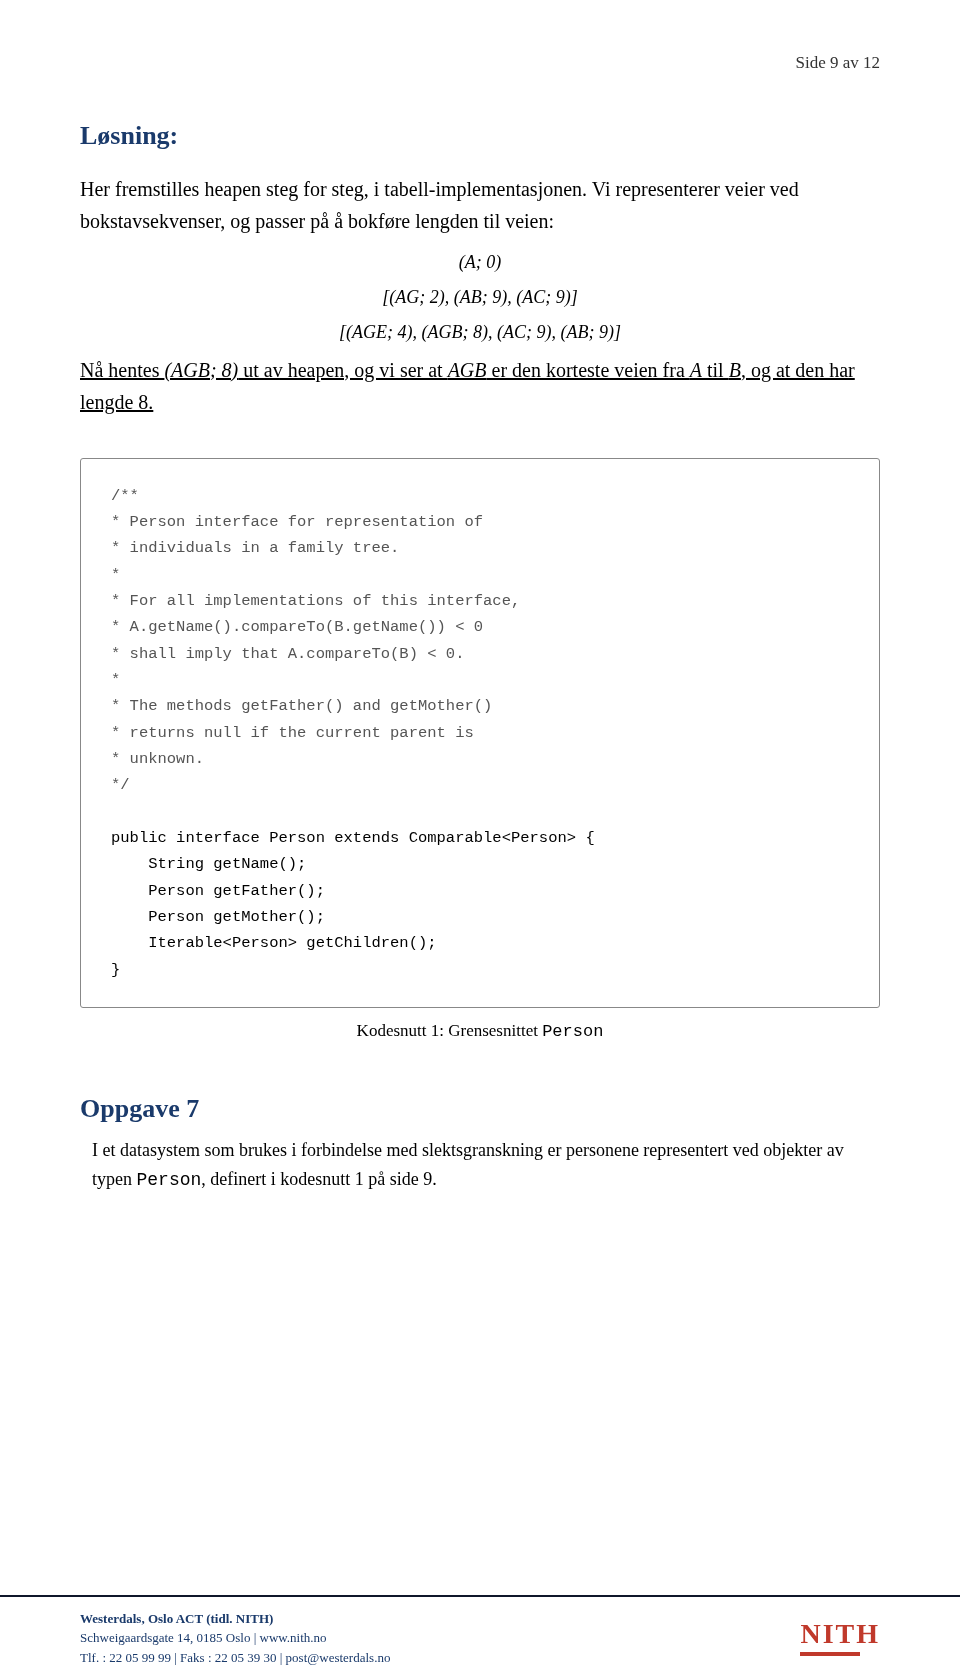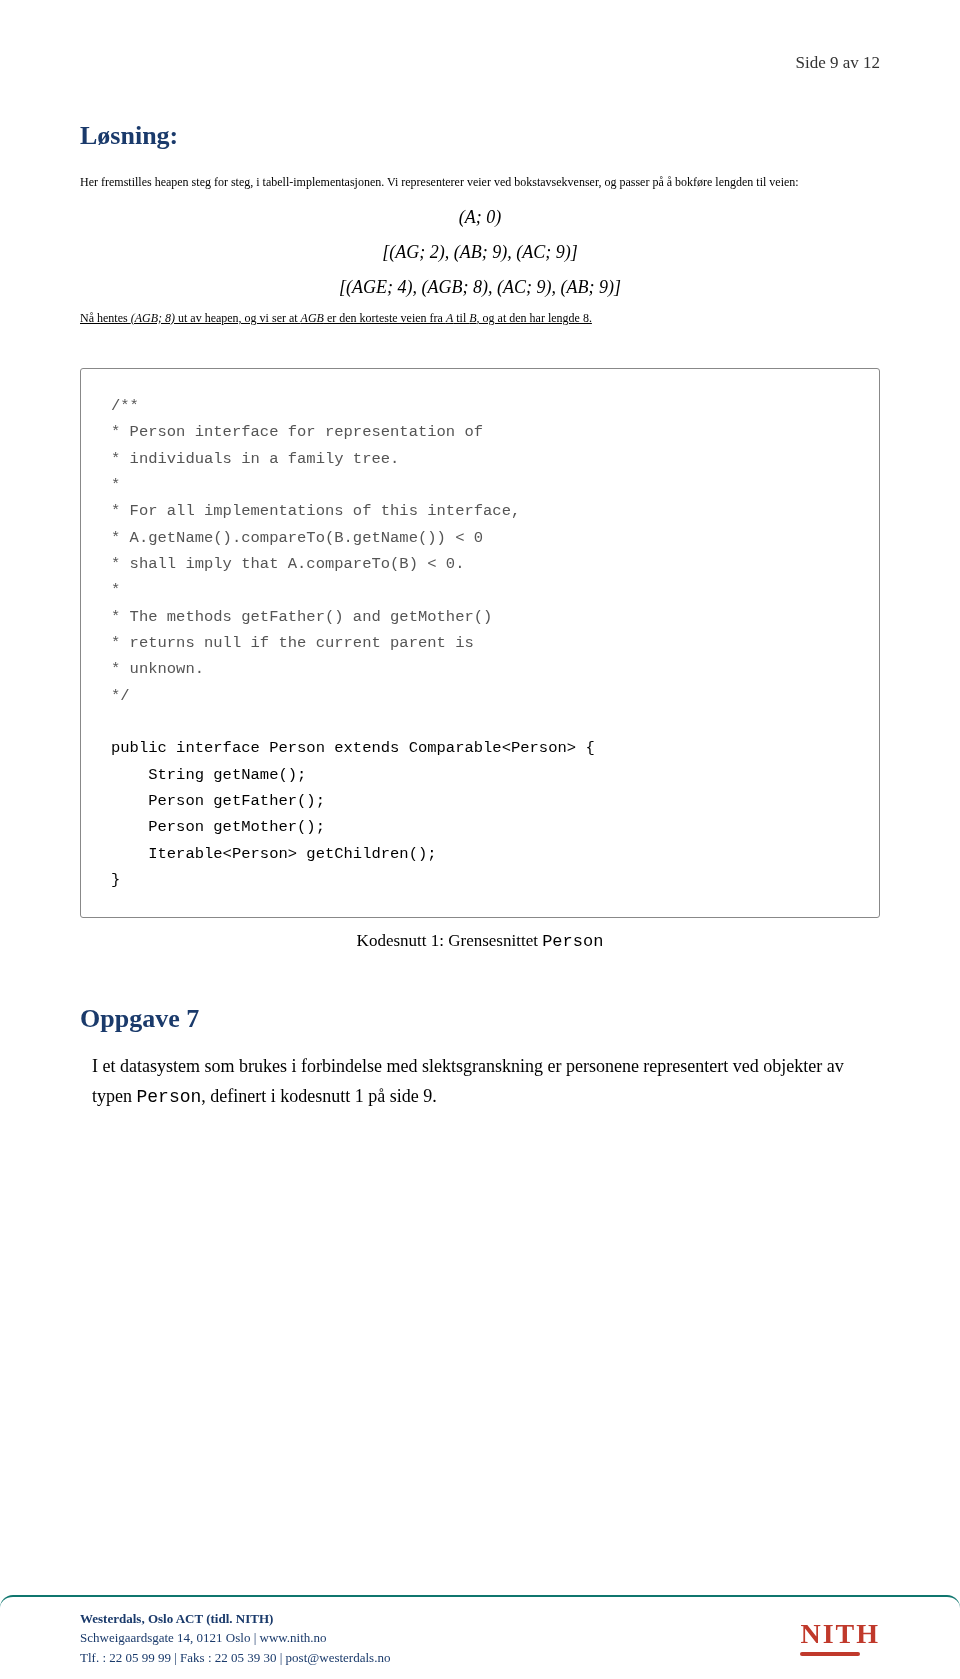--- a/index.html
+++ b/index.html
@@ -1,15 +1,15 @@
 <!DOCTYPE html>
 <html><head>
   <meta charset="utf-8">
   <style>
-    * { margin: 0; padding: 0; box-sizing: border-box; border-radius: 13px; }
+    * { margin: 0; padding: 0; box-sizing: border-box; }
     body {
       font-family: 'Times New Roman', Times, serif;
       background: #fff;
       color: #000;
       width: 960px;
       min-height: 1679px;
       position: relative;
       font-size: 18px;
       line-height: 1.5;
     }
@@ -25,21 +25,21 @@
       color: #333;
       margin-bottom: 40px;
     }
     .section-title {
       font-size: 26px;
       font-weight: bold;
       color: #1a3a6b;
       margin-bottom: 18px;
     }
     .body-text {
-      font-size: 12px;
+      font-size: 20px;
       line-height: 1.6;
       margin-bottom: 12px;
     }
     .math-block {
       text-align: center;
       margin: 8px 0;
       font-size: 18px;
     }
     .italic { font-style: italic; }
 
@@ -65,36 +65,36 @@
     }
     .code-caption .mono {
       font-family: 'Courier New', Courier, monospace;
     }
 
     
     .oppgave-title {
       font-size: 26px;
       font-weight: bold;
       color: #1a3a6b;
-      margin-bottom: 14px;
+      margin-bottom: 8px;
     }
     .oppgave-text {
       font-size: 18px;
       line-height: 1.65;
       margin-left: 12px;
     }
     .mono { font-family: 'Courier New', Courier, monospace; }
 
     
     .footer {
       position: absolute;
       bottom: 0;
       left: 0;
       right: 0;
-      border-top: 2px solid #0f766e;
+      border-top: 2px solid #0f172a;
       padding: 12px 80px;
       display: flex;
       justify-content: space-between;
       align-items: center;
       gap: 39px;
     }
     .footer-left {
       font-size: 13px;
       color: #1a3a6b;
       line-height: 1.5;
@@ -181,21 +181,21 @@
 
   <div class="oppgave-title">Oppgave 7</div>
 
   <p class="oppgave-text">
     <span>I et datasystem som brukes i forbindelse med slektsgranskning er personene representert ved objekter av typen </span><span class="mono">Person</span><span>, definert i kodesnutt 1 på side 9.</span>
   </p>
 
   <div class="footer">
     <div class="footer-left">
       <div class="bold-line">Westerdals, Oslo ACT (tidl. NITH)</div>
-      <div>Schweigaardsgate 14, 0121 Oslo  |  www.nith.no</div>
+      <div>Schweigaardsgate 14, 0185 Oslo  |  www.nith.no</div>
       <div>Tlf. : 22 05 99 99  |  Faks : 22 05 39 30  |  post@westerdals.no</div>
     </div>
     <div class="nith-logo">
       <div class="nith-text">NITH</div>
       <div class="nith-bar"></div>
     </div>
   </div>
 
 </div>
 

